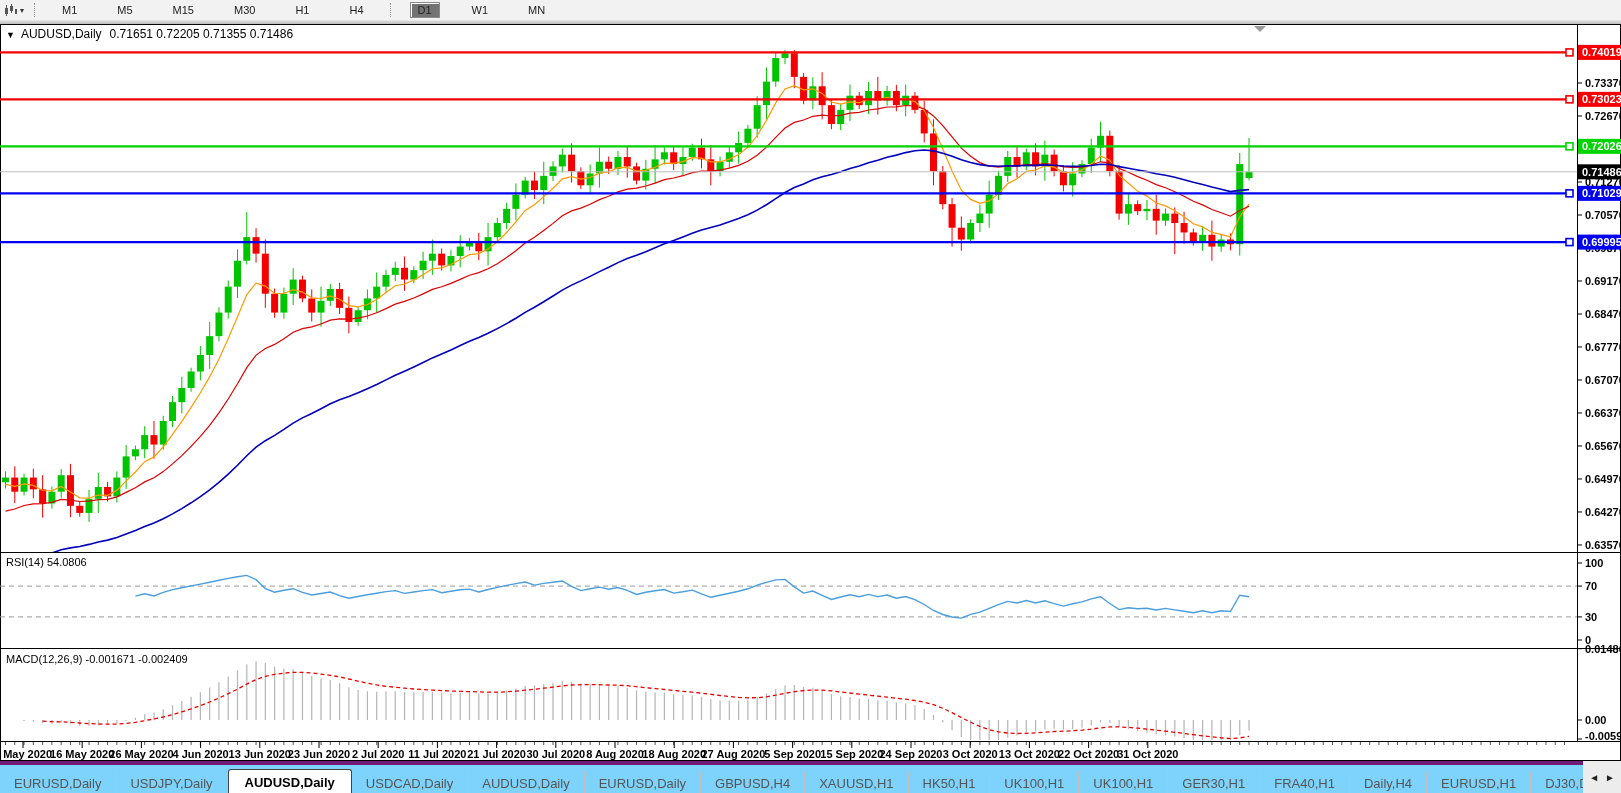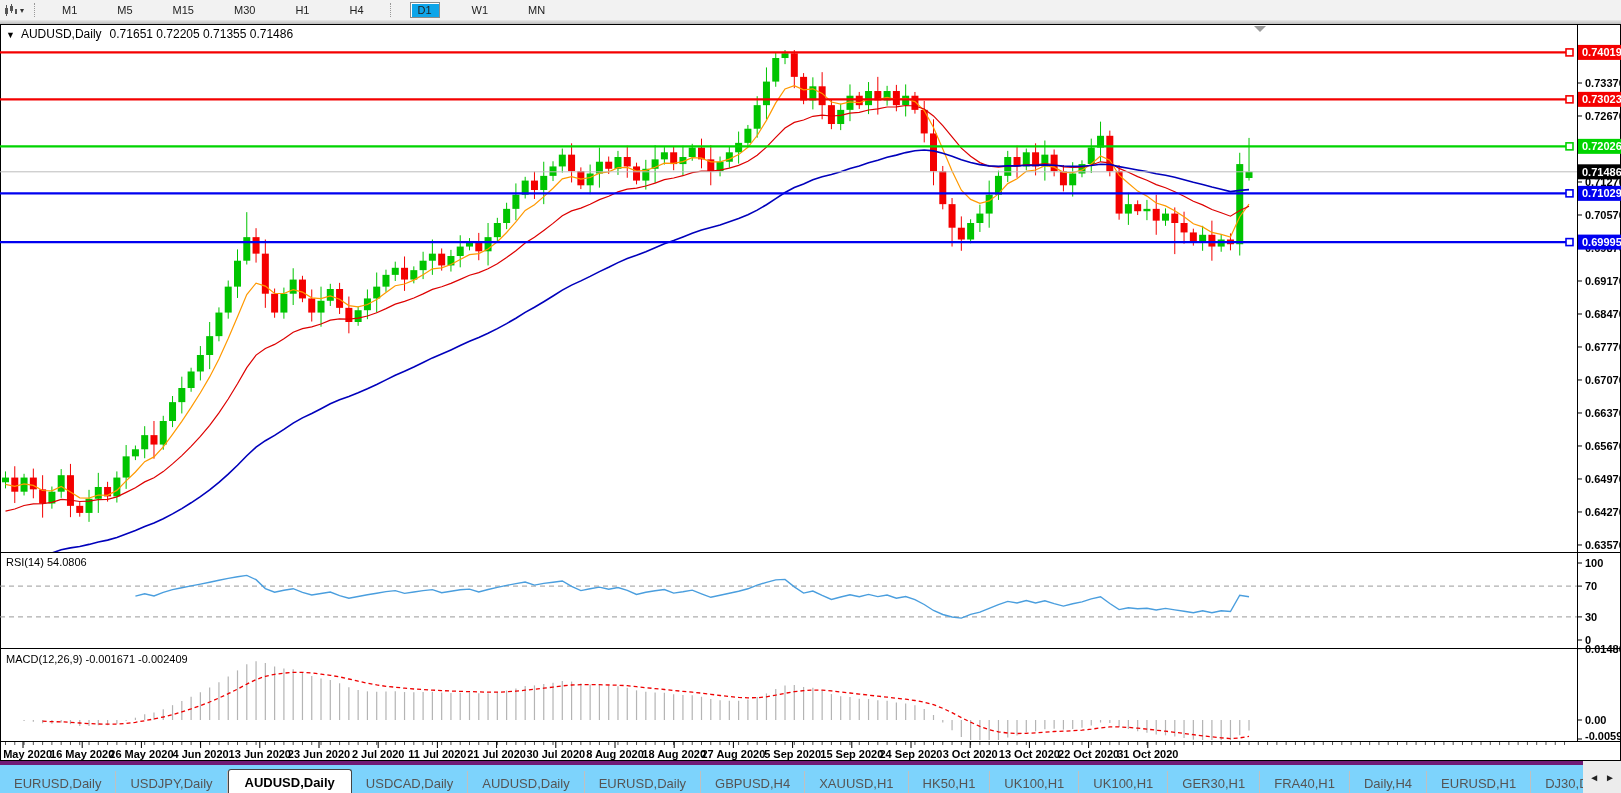--- a/index.html
+++ b/index.html
@@ -4,21 +4,21 @@
 <style>
   html,body{margin:0;padding:0;background:#fff;width:1621px;height:793px;overflow:hidden;
     font-family:"Liberation Sans","DejaVu Sans",sans-serif;}
   #app{position:relative;width:1621px;height:793px;background:#fff;}
   
   #toolbar{position:absolute;left:0;top:0;width:1621px;height:20px;background:#f2f2f2;
     display:flex;align-items:center;font-size:11px;color:#222;}
   #toolbar .tficon{display:flex;align-items:center;gap:2px;padding:0 4px;}
   #toolbar .vsep{width:1px;height:14px;border-left:1px dotted #999;margin:0 6px;}
   .tfbtn{padding:1px 7px;margin:0 12px;border:1px solid transparent;cursor:default;}
-  .tfbtn.active{background:#0ea5e9;border:1px solid #8a8a8a;box-shadow:inset 1px 1px 0 #fff;}
+  .tfbtn.active{background:#737373;border:1px solid #8a8a8a;box-shadow:inset 1px 1px 0 #fff;}
   #topstrip{position:absolute;left:0;top:20px;width:1621px;height:4px;
     background:linear-gradient(#e8e8e8,#bdbdbd);border-bottom:1px solid #8f8f8f;}
   
   #chartsvg{position:absolute;left:0;top:24px;}
   text{font-family:"Liberation Sans","DejaVu Sans",sans-serif;}
   .axis-label{font-size:11px;font-weight:bold;fill:#000;}
   .badge-text{font-size:11px;font-weight:bold;fill:#fff;}
   .panel-label{font-size:11px;fill:#000;}
   .title-text{font-size:12px;fill:#000;}
   .date-label{font-size:11px;font-weight:bold;fill:#000;}

